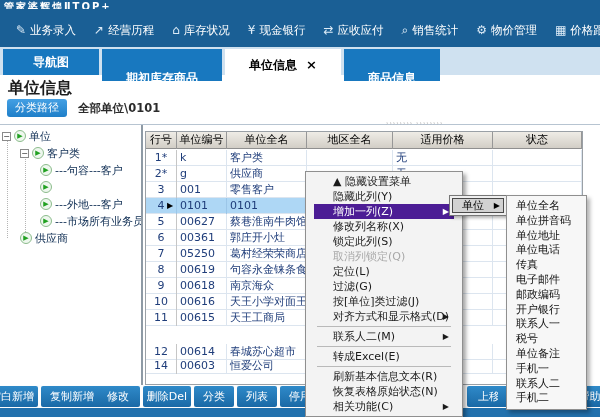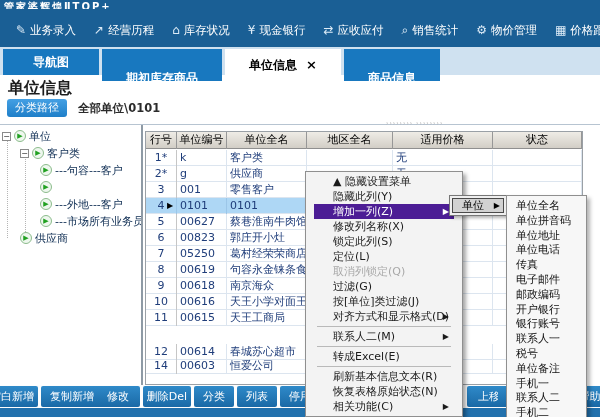--- a/index.html
+++ b/index.html
@@ -242,21 +242,21 @@
     <div class="r" style="top:82px">
       <span class="c k0">5</span>
       <span class="c k1">00627</span>
       <span class="c k2">蔡巷淮南牛肉馆(老</span>
       <span class="c k3"></span>
       <span class="c k4"></span>
       <span class="c k5"></span>
     </div>
     <div class="r" style="top:98px">
       <span class="c k0">6</span>
-      <span class="c k1">00823</span>
+      <span class="c k1">00361</span>
       <span class="c k2">郭庄开小灶</span>
       <span class="c k3"></span>
       <span class="c k4"></span>
       <span class="c k5"></span>
     </div>
     <div class="r" style="top:114px">
       <span class="c k0">7</span>
       <span class="c k1">05250</span>
       <span class="c k2">葛村经荣荣商店</span>
       <span class="c k3"></span>
@@ -312,22 +312,22 @@
       <span class="c k5"></span>
     </div>
   </div>
 
   <div class="ctx">
     <div class="mi"><span>▲ 隐藏设置菜单</span></div>
     <div class="mi"><span>隐藏此列(Y)</span></div>
     <div class="mi hl"><span>增加一列(Z)</span><span class="sub">▶</span></div>
     <div class="mi"><span>修改列名称(X)</span></div>
     <div class="mi"><span>锁定此列(S)</span></div>
+    <div class="mi dis"><span>取消列锁定(Q)</span></div>
     <div class="mi"><span>定位(L)</span></div>
-    <div class="mi dis"><span>取消列锁定(Q)</span></div>
     <div class="mi"><span>过滤(G)</span></div>
     <div class="mi"><span>按[单位]类过滤(J)</span></div>
     <div class="mi"><span>对齐方式和显示格式(D)</span><span class="sub">▶</span></div>
     <div class="msep"></div>
     <div class="mi"><span>联系人二(M)</span><span class="sub">▶</span></div>
     <div class="msep"></div>
     <div class="mi"><span>转成Excel(E)</span></div>
     <div class="msep"></div>
     <div class="mi"><span>刷新基本信息文本(R)</span></div>
     <div class="mi"><span>恢复表格原始状态(N)</span></div>
@@ -343,21 +343,20 @@
 
   <div class="sm2">
     <div class="mi2">单位全名</div>
     <div class="mi2">单位拼音码</div>
     <div class="mi2">单位地址</div>
     <div class="mi2">单位电话</div>
     <div class="mi2">传真</div>
     <div class="mi2">电子邮件</div>
     <div class="mi2">邮政编码</div>
     <div class="mi2">开户银行</div>
-    <div class="mi2">银行账号</div>
     <div class="mi2">联系人一</div>
     <div class="mi2">税号</div>
     <div class="mi2">单位备注</div>
     <div class="mi2">手机一</div>
     <div class="mi2">联系人二</div>
     <div class="mi2">手机二</div>
   </div>
 
   <div class="toolbar">
     <div class="tbtn tb0">空白新增</div>

